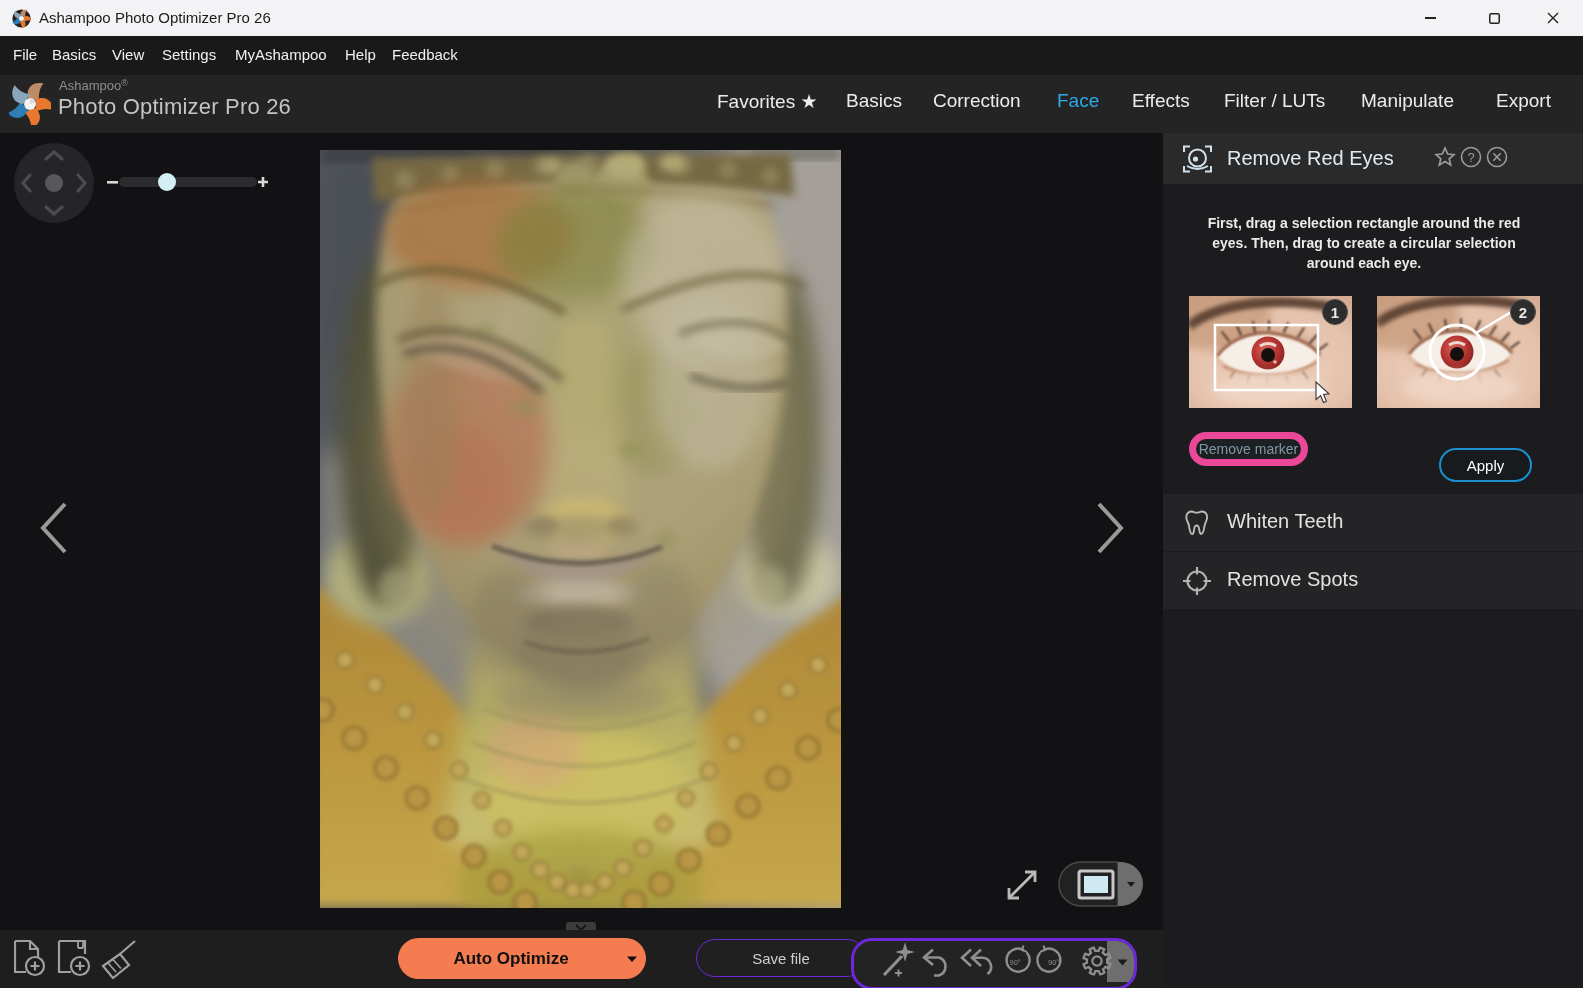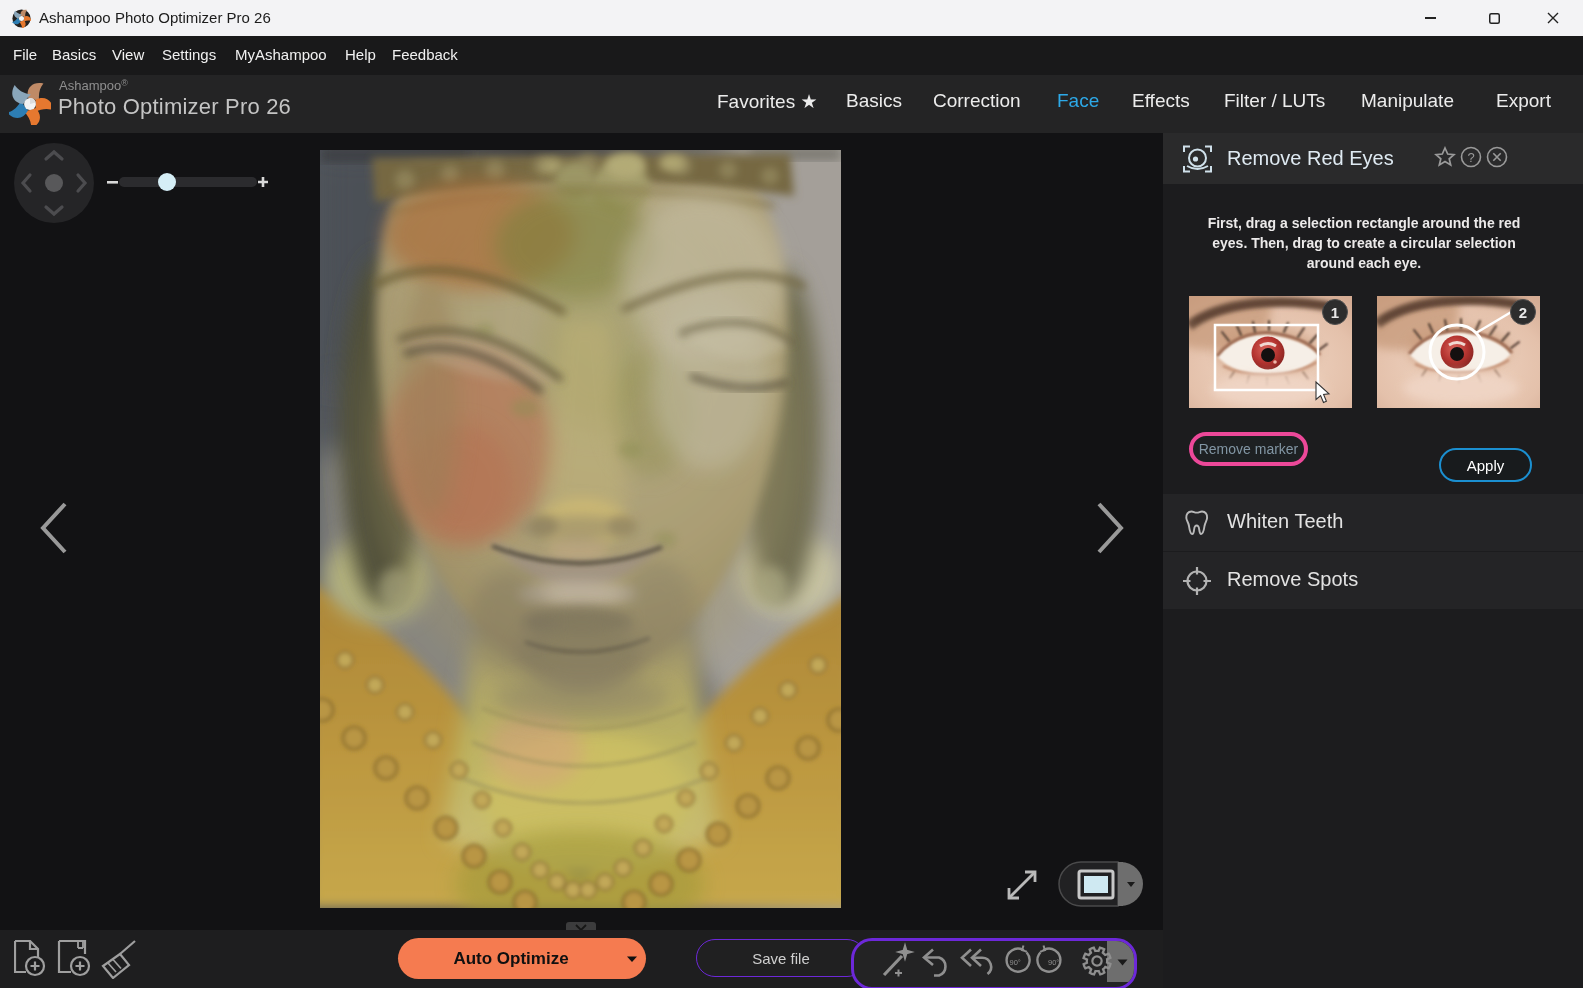--- a/index.html
+++ b/index.html
@@ -26,21 +26,21 @@
   
   #mainleft { left:0; top:133px; width:1163px; height:797px; background:#121214; }
   #photo { left:320px; top:150px; width:521px; height:758px; }
   #rightpanel { left:1163px; top:133px; width:420px; height:855px; background:#1c1c1e;text-align:center; }
   #panelhead { left:0; top:0; width:420px; height:51px; background:#2a2a2b; position:absolute; }
   #panelhead .pt { position:absolute; left:64px; top:14px; font-size:20px; color:#dfeaf2; }
   .desc { position:absolute; left:26px; top:80px; width:350px; font-size:14px; line-height:20px; color:#eceaea;font-weight:bold; }
   .thumb { position:absolute; top:163px; width:163px; height:112px; }
   .btnrow { position:absolute; top:299px; height:34px; border-radius:17px; font-size:14px;
      display:flex; align-items:center; justify-content:center; }
-  #removemarker { left:26px; width:119px; border:4px solid #ec4899; color:#8296a4; background:#1d2022; }
+  #removemarker { left:26px; width:119px; border:7px solid #ec4899; color:#8296a4; background:#1d2022; }
   #applybtn { left:276px; width:93px; border:2px solid #1b8fd0; color:#fff; background:#181b1d; font-size:15px;margin-top:16px; }
   .listrow { position:absolute; left:0; width:420px; height:57px; background:#242426; color:#e2e2e2; }
   .listrow .lt { position:absolute; left:64px; top:16px; font-size:20px; }
 
   
   #toolbar { left:0; top:930px; width:1163px; height:58px; background:#1e1e1f; }
   #autoopt { position:absolute; left:398px; top:8px; width:248px; height:41px; border-radius:21px;
     background:#f57b50; color:#101010; font-size:17px; font-weight:700; text-align:center; line-height:41px; padding-right:22px; }
   #savefile { position:absolute; left:696px; top:9px; width:170px; height:38px; border-radius:19px;
     border:1px solid #6d28d9; color:#cfcfcf; font-size:15px; text-align:center; line-height:38px; background:#202021; }

